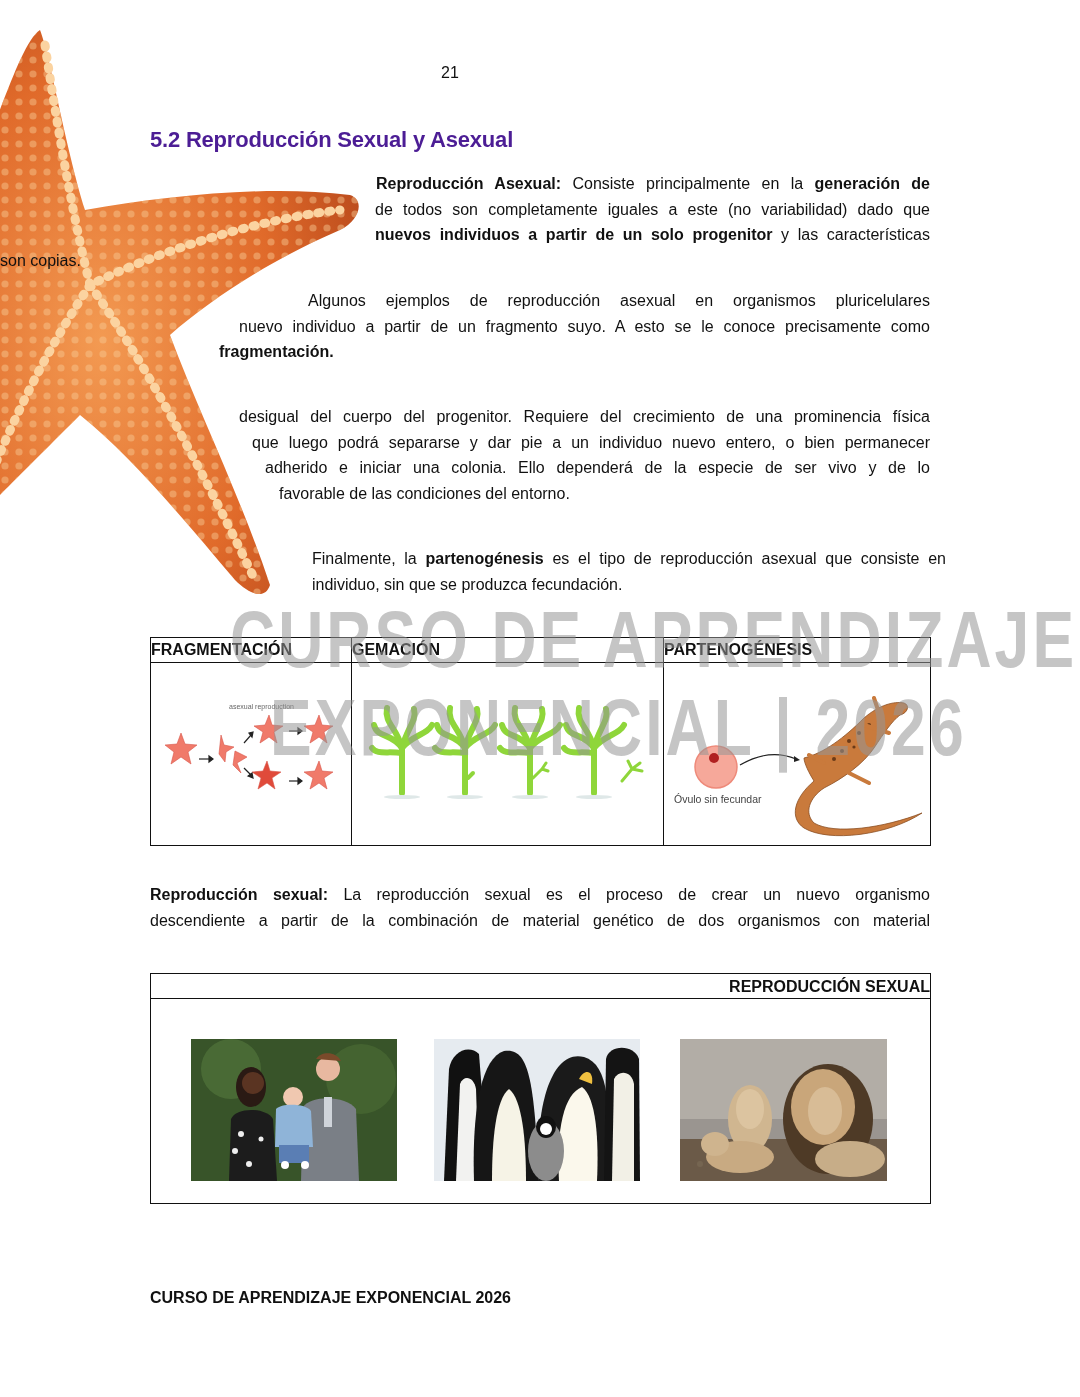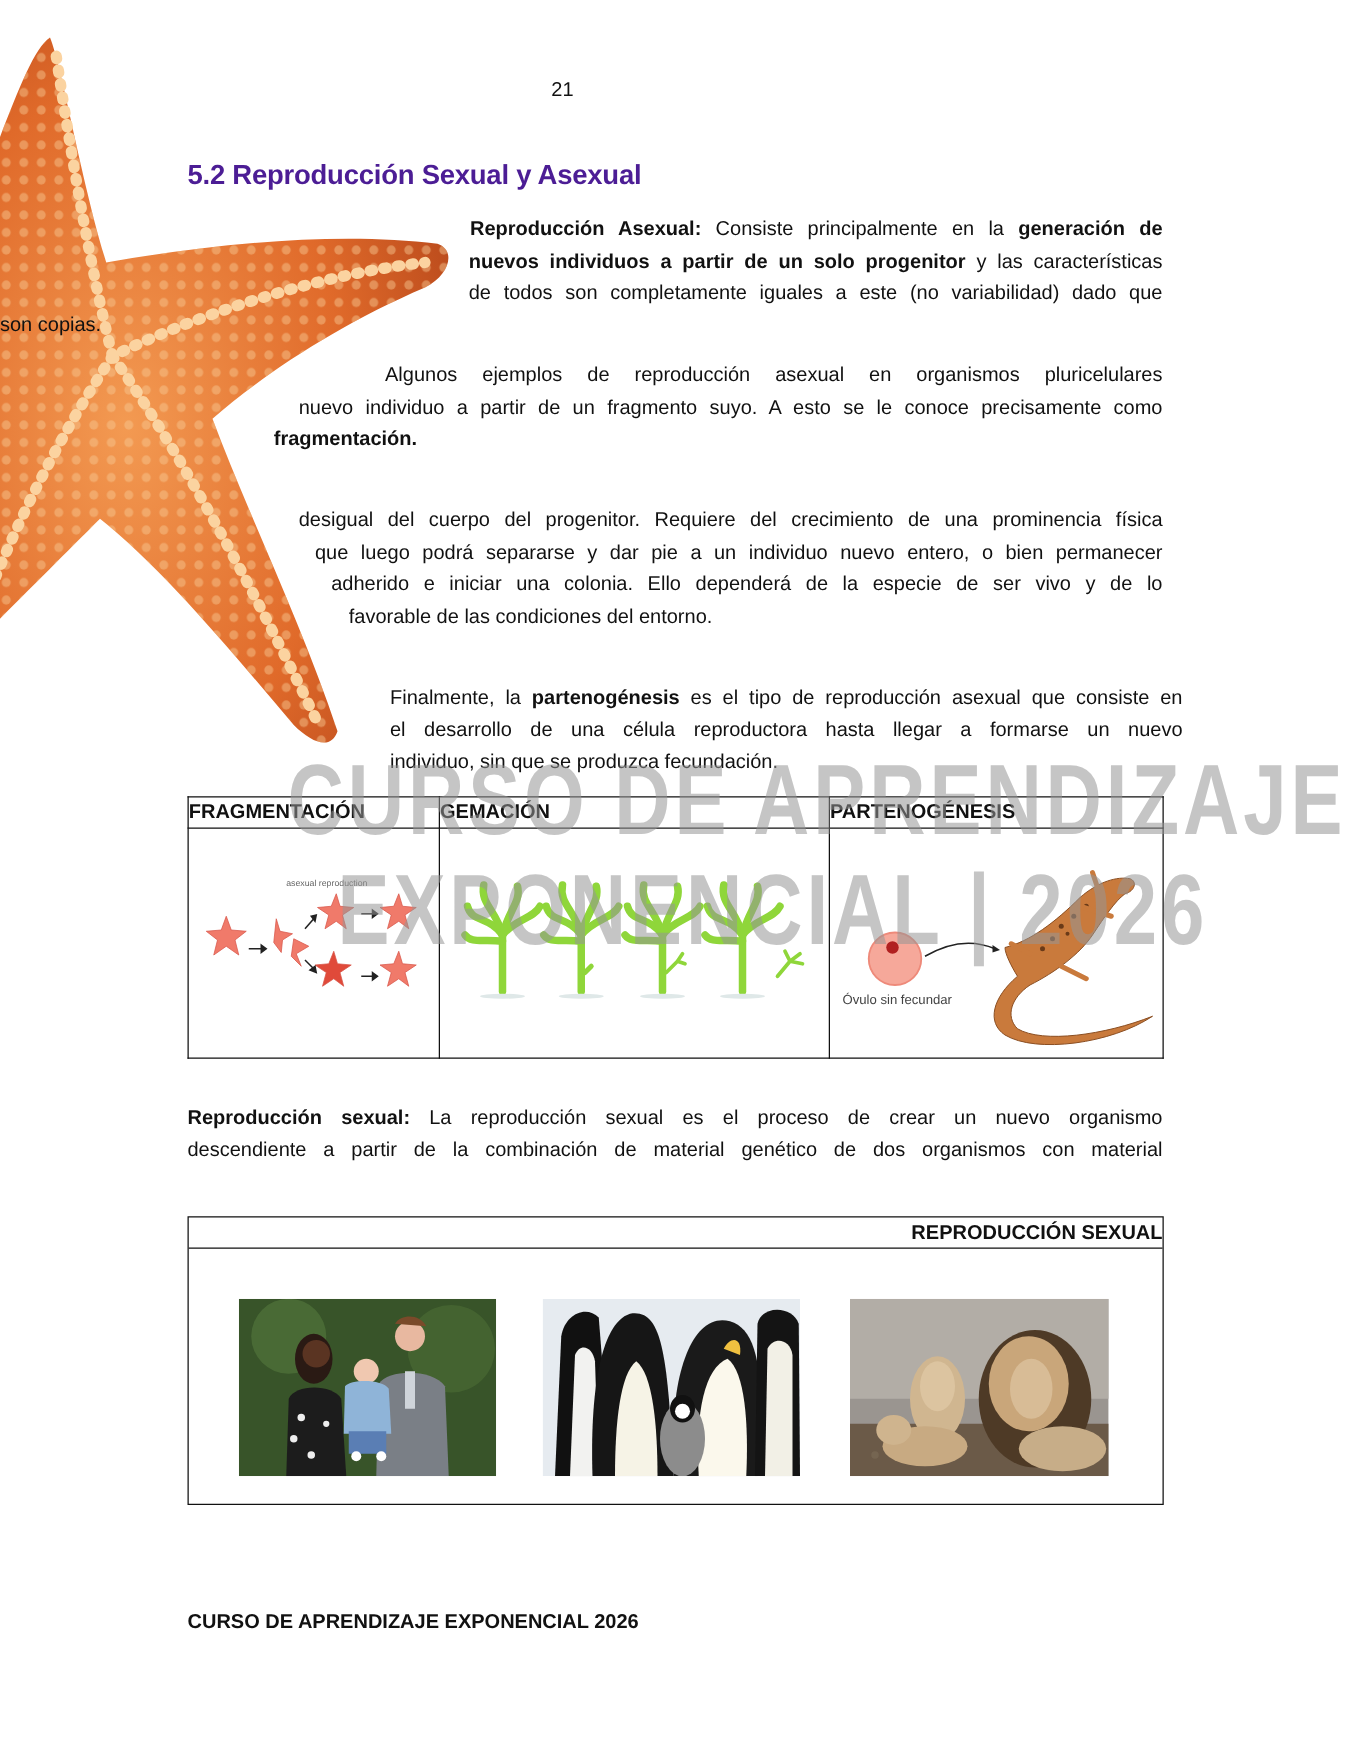--- a/index.html
+++ b/index.html
@@ -87,41 +87,40 @@
   <path d="M75 20 C90 120 105 200 120 260 C180 230 280 195 370 185" stroke="#fbd3a0" stroke-width="9" stroke-dasharray="2 9" stroke-linecap="round" fill="none"></path>
   <path d="M120 260 C170 330 230 440 285 555" stroke="#fbd3a0" stroke-width="9" stroke-dasharray="2 9" stroke-linecap="round" fill="none"></path>
   <path d="M120 260 C80 320 50 380 25 440" stroke="#fbd3a0" stroke-width="9" stroke-dasharray="2 9" stroke-linecap="round" fill="none"></path>
 </svg>
 
 <div class="page-number">21</div>
 <div class="section-title">5.2 Reproducción Sexual y Asexual</div>
 
 <div class="para p1">
   <span class="line l1"><b>Reproducción Asexual:</b><span> Consiste principalmente en la </span><b>generación de</b></span>
+  <span class="line l3">de todos son completamente iguales a este (no variabilidad) dado que</span>
   <span class="line l2"><b>nuevos individuos a partir de un solo progenitor</b><span> y las características</span></span>
-  <span class="line l3">de todos son completamente iguales a este (no variabilidad) dado que</span>
   <span class="line l4 last">son copias.</span>
 </div>
 
 <div class="para p2">
   <span class="line l1">Algunos ejemplos de reproducción asexual en organismos pluricelulares</span>
   <span class="line l3">nuevo individuo a partir de un fragmento suyo. A esto se le conoce precisamente como</span>
   <span class="line l4 last"><b>fragmentación.</b></span>
 </div>
 
 <div class="para p3">
   <span class="line l2">desigual del cuerpo del progenitor. Requiere del crecimiento de una prominencia física</span>
   <span class="line l3">que luego podrá separarse y dar pie a un individuo nuevo entero, o bien permanecer</span>
   <span class="line l4">adherido e iniciar una colonia. Ello dependerá de la especie de ser vivo y de lo</span>
   <span class="line l5 last">favorable de las condiciones del entorno.</span>
 </div>
 
 <div class="para p4">
   <span class="line l1"><span>Finalmente, la </span><b>partenogénesis</b><span> es el tipo de reproducción asexual que consiste en</span></span>
-  <span class="line l2">el desarrollo de una célula reproductora hasta llegar a formarse un nuevo</span>
   <span class="line l3 last">individuo, sin que se produzca fecundación.</span>
 </div>
 
 <table class="asex">
   <tbody>
       <tr>
     <th style="width:200px">FRAGMENTACIÓN</th>
     <th style="width:311px">GEMACIÓN</th>
     <th>PARTENOGÉNESIS</th>
   </tr>

